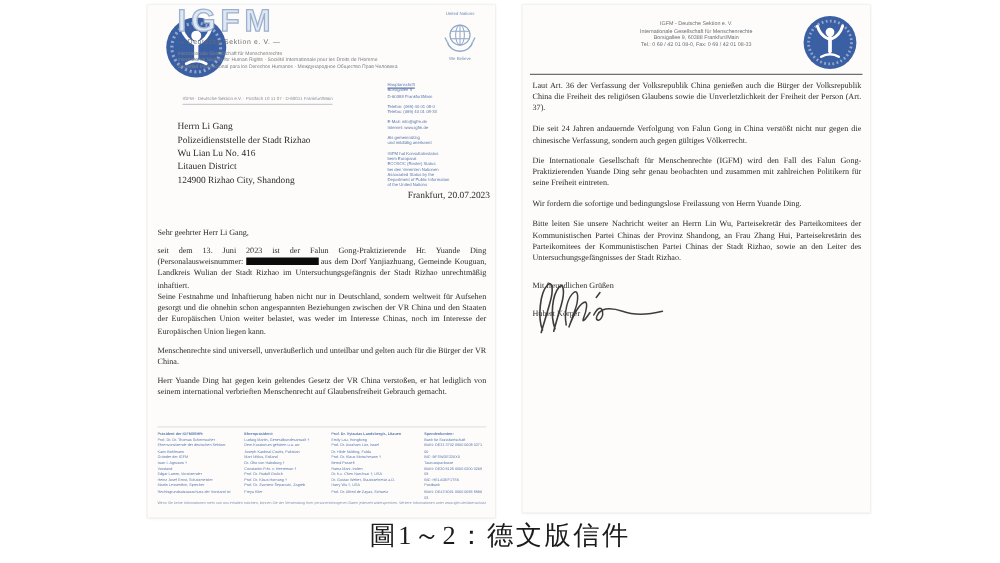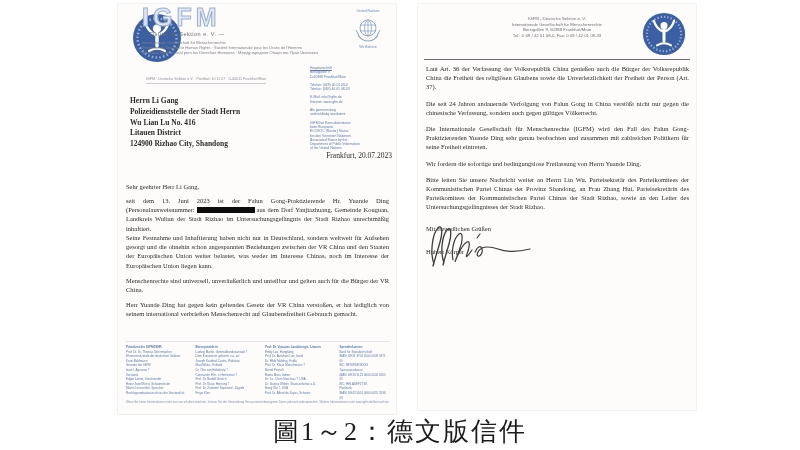--- a/index.html
+++ b/index.html
@@ -15,21 +15,21 @@
   #p1-emblem { left:14px; top:9px; width:50px; height:50px; }
   #p1-header { position:absolute; left:24px; top:0; width:230px; text-align:left; }
   .wordmark { font-family:"Liberation Sans", sans-serif; font-size:25px; font-weight:700; letter-spacing:4px; color:#dfe7f2; -webkit-text-stroke:1px #9cb0d0; line-height:26px; }
   .sektion-line { font-family:"Liberation Sans", sans-serif; font-size:5.5px; color:#666c74; letter-spacing:.5px; margin-top:1px; }
   .org-lines { font-family:"Liberation Sans", sans-serif; font-size:4px; color:#7b8189; margin-top:3px; line-height:5.2px; }
   #p1-un { position:absolute; right:8px; top:5px; width:40px; text-align:center; }
   .un-label { font-family:"Liberation Sans", sans-serif; font-size:3.5px; color:#6f8cb4; line-height:4px; }
 
   .return-line { position:absolute; left:28px; top:73px; font-family:"Liberation Sans", sans-serif; font-size:3.6px; color:#8a9099; border-bottom:.5px solid #c9cdd2; padding-bottom:1.5px; white-space:nowrap; }
 
-  .recipient { position:absolute; left:12px; top:92px; font-size:7.5px; color:#2e2a28; line-height:10.8px;font-weight:bold; }
+  .recipient { position:absolute; left:24px; top:92px; font-size:7.5px; color:#2e2a28; line-height:10.8px; }
 
   .sidebar { position:absolute; left:192px; top:62px; width:82px; font-family:"Liberation Sans", sans-serif; font-size:3.4px; color:#5a78ad; line-height:4.3px; }
   .sidebar .grp { margin-bottom:4px; }
   .sidebar .grp:first-child div:first-child { text-decoration:underline; }
 
   .dateline { position:absolute; left:150px; top:147px; width:124px; text-align:right; font-size:7.5px; color:#2e2a28; }
 
   .body-txt { font-size:6.5px; color:#2e2a28; line-height:9.2px; text-align:justify; }
   #p1-salutation { position:absolute; left:8px; top:178px; }
   #p1-para1 { position:absolute; left:8px; top:192px; width:263px; }
@@ -47,21 +47,21 @@
   
   #p2-header { position:absolute; left:0; top:12px; width:100%; text-align:center; font-family:"Liberation Sans", sans-serif; font-size:4.3px; color:#6a7076; line-height:5.6px; }
   #p2-emblem { right:10px; top:8px; width:44px; height:44px; }
   .p2-rule { position:absolute; left:6px; top:55px; width:266px; border-top:.7px solid #6a6f76; }
   #p2-body { position:absolute; left:8px; top:60px; width:263px; }
   #p2-body p { margin-bottom:7px; }
   #p2-closing { margin-top:12px; text-align:left; }
   #p2-signer { margin-top:14px; text-align:left; }
   .signature-wrap { position:absolute; left:2px; top:212px; width:130px; height:55px; }
 
-  .caption { position:absolute; left:0; top:414px; width:800px; text-align:center; font-size:26px; letter-spacing:2px; color:#1c1c1c; font-family:"Liberation Serif", serif; }
+  .caption { position:absolute; left:0; top:414px; width:800px; text-align:center; font-size:21px; letter-spacing:2px; color:#1c1c1c; font-family:"Liberation Serif", serif; }
 </style>
 </head>
 <body>
 
 <div class="page" id="page1">
 
   <svg class="emblem" id="p1-emblem" viewBox="0 0 50 50">
     <circle cx="25" cy="25" r="24" fill="#3b5fa3"></circle>
     <circle cx="25" cy="25" r="19.5" fill="none" stroke="#ffffff" stroke-opacity=".45" stroke-width="2.5" stroke-dasharray="1.6 2.2"></circle>
     <circle cx="25" cy="15.5" r="4" fill="#ffffff"></circle>
@@ -90,21 +90,21 @@
       <path d="M5 20 C6 24 10 27 15 27 C20 27 24 24 25 20" fill="none" stroke="#8fa8c8" stroke-width="1.2"></path>
       <path d="M5 20 L3 16 M25 20 L27 16" stroke="#8fa8c8" stroke-width="1"></path>
     </svg>
     <div class="un-label">We Believe</div>
   </div>
 
   <div class="return-line">IGFM · Deutsche Sektion e.V. · Postfach 10 11 07 · D-60011 Frankfurt/Main</div>
 
   <div class="recipient">
       <div>Herrn Li Gang</div>
-      <div>Polizeidienststelle der Stadt Herrn</div>
+      <div>Polizeidienststelle der Stadt Rizhao</div>
       <div>Wu Lian Lu No. 416</div>
       <div>Litauen District</div>
       <div>124900 Rizhao City, Shandong</div>
     </div>
 
   <div class="sidebar">
     <div class="grp">
         <div>Hauptanschrift</div>
         <div>Borsigallee 9</div>
         <div>D-60388 Frankfurt/Main</div>

